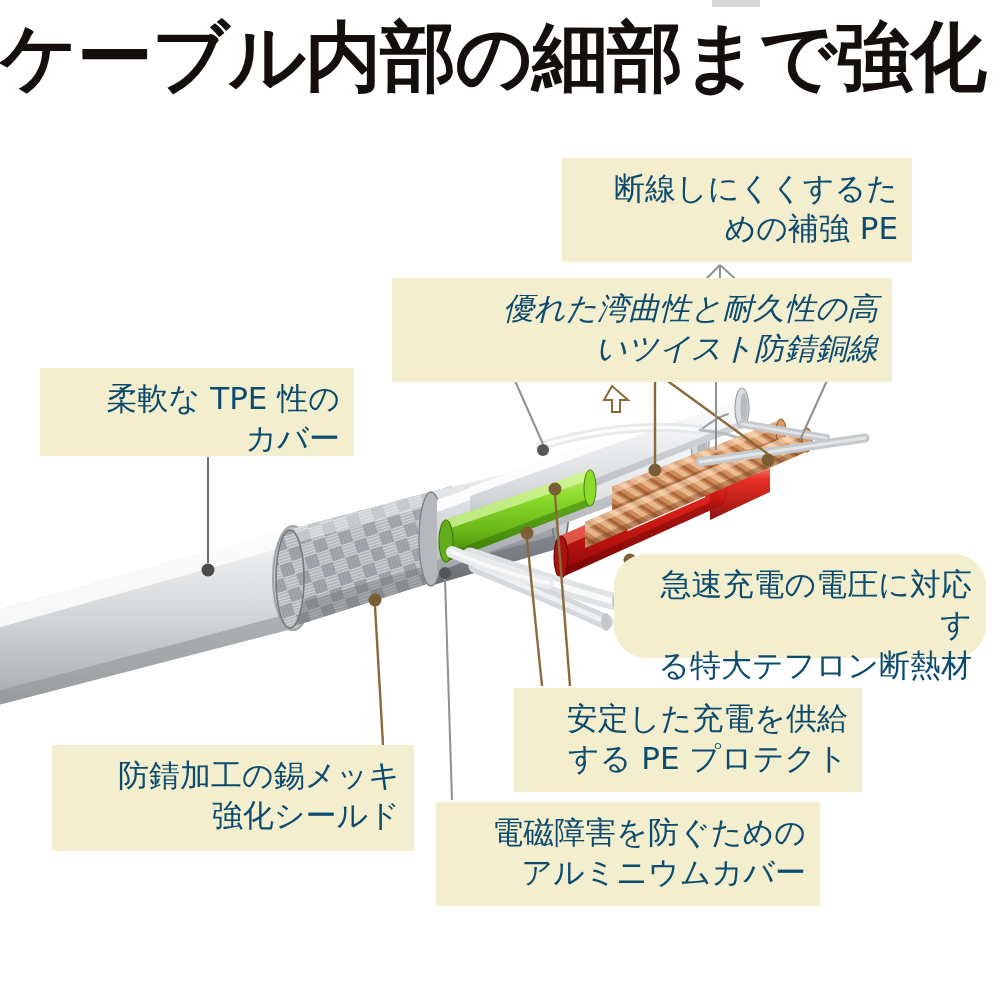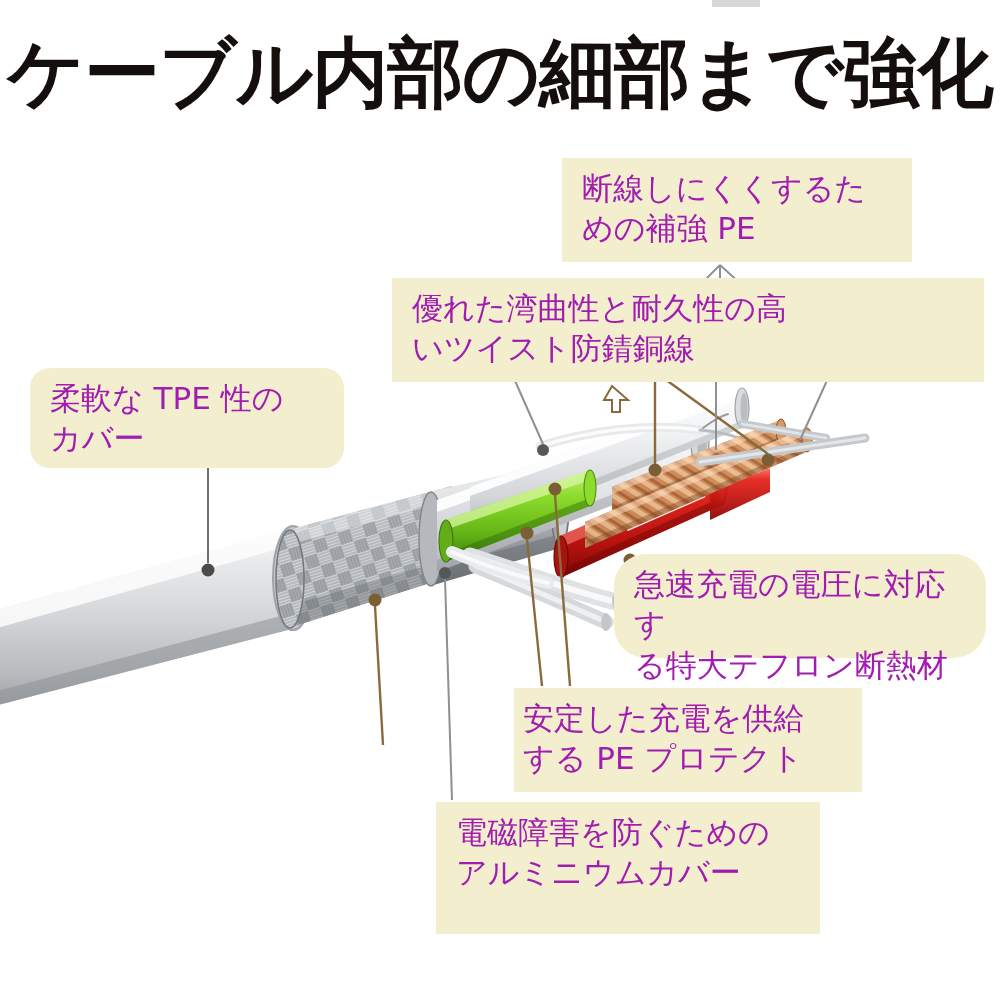--- a/index.html
+++ b/index.html
@@ -2,43 +2,44 @@
 <html><head>
 <meta charset="utf-8">
 <style>
   html,body{margin:0;padding:0;background:#fff;}
   body{width:1000px;height:1000px;overflow:hidden;
        font-family:"Liberation Sans","DejaVu Sans",sans-serif;}
   #stage{position:relative;width:1000px;height:1000px;background:#ffffff;}
 
   
   #title{
-    position:absolute;left:0;top:32px;width:1000px;
-    text-align:center;
+    position:absolute;left:0;top:16px;width:1000px;
+    text-align:left;
     font-family:"DejaVu Sans","Liberation Sans",sans-serif;
     font-weight:700;
     font-size:76px;
     letter-spacing:-1px;
     color:#140f0c;
     white-space:nowrap;
     line-height:1.08;
   }
 
   
   .callout{
     position:absolute;
     background:#f2eece;
-    color:#a21caf;
+    color:#0c4a6e;
     font-family:"DejaVu Sans","Liberation Sans",sans-serif;
     font-size:31px;
     line-height:1.30;
     padding:10px 14px 12px 20px;
     box-sizing:border-box;
     white-space:pre-line;
     z-index:30;
+    text-align:right;
   }
 
   
   #leaders{position:absolute;left:0;top:0;width:1000px;height:1000px;z-index:20;}
 
   
   #cable{position:absolute;left:0;top:0;width:1000px;height:1000px;z-index:10;}
 
   
   #top-artifact{
@@ -302,29 +303,31 @@
       <line x1="720" y1="265" x2="742" y2="285" stroke="#8d9196" stroke-width="2"></line>
       <line x1="720" y1="265" x2="720" y2="292" stroke="#8d9196" stroke-width="2"></line>
 
       <path d="M612,386 L604,400 L612,400 L612,412 L620,412 L620,400 L628,400 Z" fill="none" stroke="#8a6a3a" stroke-width="2"></path>
     </g>
   </svg>
 
   <div class="callout" style="left:562px; top:158px; width:350px; height:104px;">断線しにくくするた
 めの補強 PE</div>
 
-  <div class="callout" style="left:392px; top:278px; width:592px; height:104px;">優れた湾曲性と耐久性の高
+  <div class="callout" style="left:392px; top:278px; width:500px; height:104px;font-style:italic;">優れた湾曲性と耐久性の高
 いツイスト防錆銅線</div>
 
-  <div class="callout" style="left:30px; top:368px; width:314px; height:100px;border-radius:20px;">柔軟な TPE 性の
+  <div class="callout" style="left:40px; top:368px; width:314px; height:88px;">柔軟な TPE 性の
 カバー</div>
 
   <div class="callout" style="left:614px; top:554px; width:372px; height:104px;border-radius:32px;">急速充電の電圧に対応す
 る特大テフロン断熱材</div>
 
   <div class="callout" style="left:514px; top:688px; width:348px; height:104px;padding-left:9px;">安定した充電を供給
 する PE プロテクト</div>
 
-
-  <div class="callout" style="left:436px; top:802px; width:384px; height:132px;">電磁障害を防ぐための
+  <div class="callout" style="left:52px; top:745px; width:362px; height:106px;">防錆加工の錫メッキ
+強化シールド</div>
+
+  <div class="callout" style="left:436px; top:802px; width:384px; height:104px;">電磁障害を防ぐための
 アルミニウムカバー</div>
 
 </div>
 
 </body></html>

